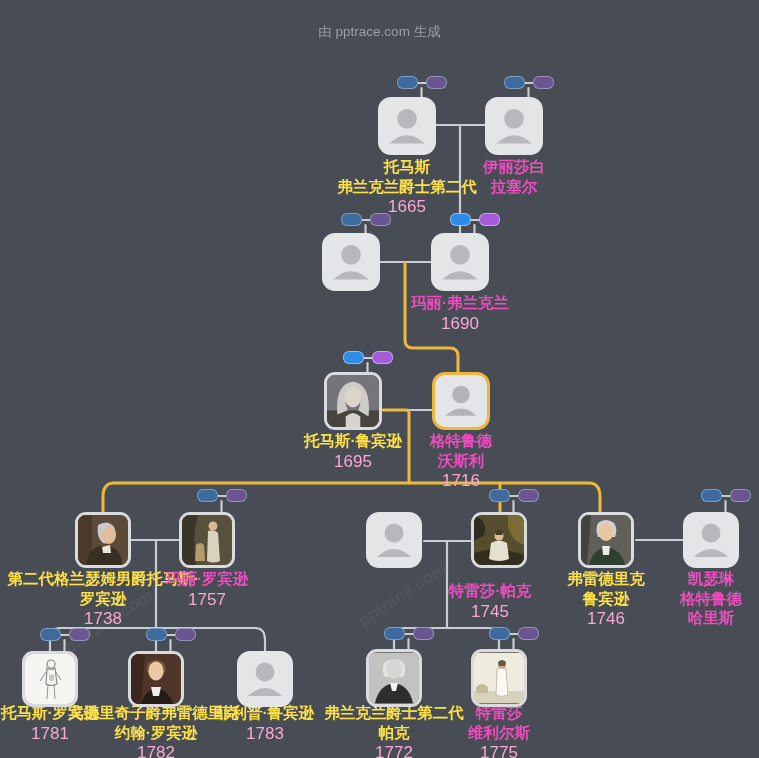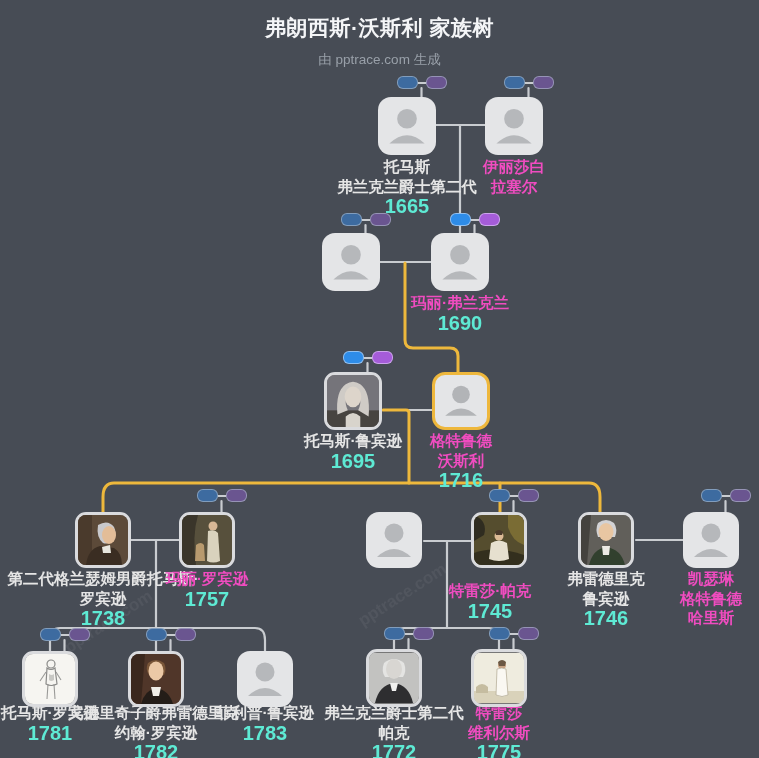--- a/index.html
+++ b/index.html
@@ -17,34 +17,33 @@
   .pills{position:absolute;z-index:5;display:flex;align-items:center;height:13px;}
   .pill{width:21px;height:13px;border-radius:6px;box-sizing:border-box;border:1px solid rgba(185,198,214,0.55);}
   .pill-link{width:8px;height:2px;background:#c9ccd0;}
   .pill.father-dim{background:#3d6ba0;}
   .pill.mother-dim{background:#6a5590;}
   .pill.father-bright{background:#2e8ce8;border-color:rgba(210,225,245,0.6);}
   .pill.mother-bright{background:#a55cd9;border-color:rgba(230,210,250,0.6);}
   .label{position:absolute;z-index:3;width:260px;transform:translateX(-50%);
        text-align:center;font-weight:700;font-size:15.5px;line-height:19.5px;}
   .label div{white-space:nowrap;}
-  .label .nm-m{color:#e5e5e5;}
+  .label .nm-m{color:#fde047;}
   .label .nm-f{color:#f04cc0;}
-  .label .yr{color:#5eead4;font-size:20px;font-weight:700;line-height:19px;margin-top:1px;}
+  .label .yr{color:#f9a8d4;font-size:17px;font-weight:400;line-height:19px;margin-top:1px;}
   #hdr{position:absolute;top:14px;left:0;width:759px;text-align:center;z-index:3;}
   #hdr .t{color:#f4f5f7;font-size:21px;font-weight:700;letter-spacing:0.5px;}
   #hdr .s{color:#99a0a9;font-size:13.5px;margin-top:9px;}
 </style>
 </head>
 <body>
 
 <div id="stage">
 
   <div id="hdr">
-    <div class="t">弗朗西斯·沃斯利 家族树</div>
     <div class="s">由 pptrace.com 生成</div>
   </div>
 
   <div class="watermark" style="left:352px;top:585px;">pptrace.com</div>
   <div class="watermark" style="left:58px;top:612px;">pptrace.com</div>
 
   <svg id="wires" width="759" height="758" viewBox="0 0 759 758">
     <g stroke="#c9ccd0" stroke-width="2.2" fill="none" stroke-linecap="round">
       <path d="M436,125 H485"></path>
       <path d="M460,125 V233"></path>

